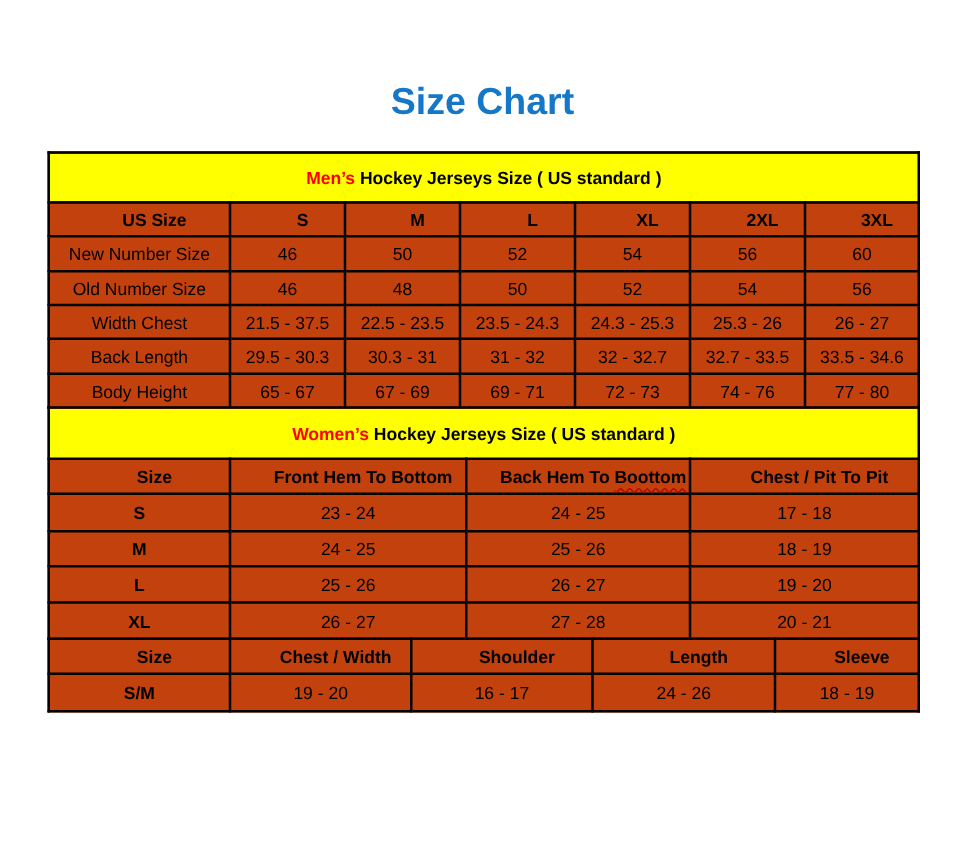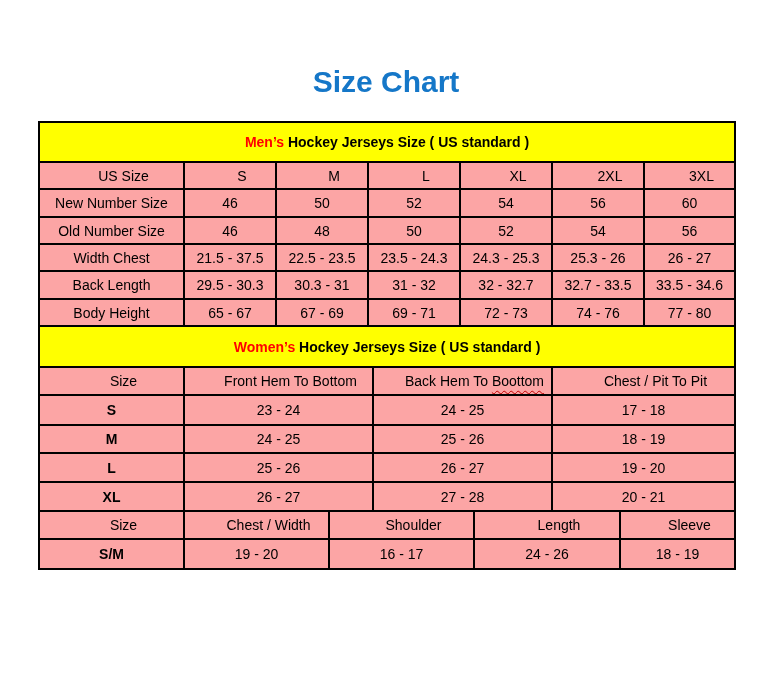--- a/index.html
+++ b/index.html
@@ -28,21 +28,21 @@
     font-weight: bold;
     color: var(--title-blue, #1577C8);
     line-height: 40px;
     margin-bottom: 19px;
     letter-spacing: 0px;
   }
   table.size-table {
     border-collapse: collapse;
     table-layout: fixed;
     width: 696px;
-    background: #fca5a5;
+    background: #c2410c;
   }
   table.size-table + table.size-table {
     margin-top: -2px;
   }
   table.size-table td {
     border: 2px solid var(--border-color, #000000);
     text-align: center;
     vertical-align: middle;
     padding: 0 2px;
     font-size: 14px;
@@ -52,21 +52,21 @@
   }
   td.banner {
     background: var(--banner-bg, #FFFF00);
     font-weight: bold;
     font-size: 15.5px;
   }
   .banner .hl {
     color: var(--accent-red, #FF0000);
   }
   tr.header-row td {
-    font-weight: normal;
+    font-weight: bold;
     padding-left: 26px;
   }
   td.row-label.bold {
     font-weight: bold;
   }
   .squiggle {
     text-decoration-line: underline;
     text-decoration-style: wavy;
     text-decoration-color: #C00000;
     text-decoration-thickness: 1px;

